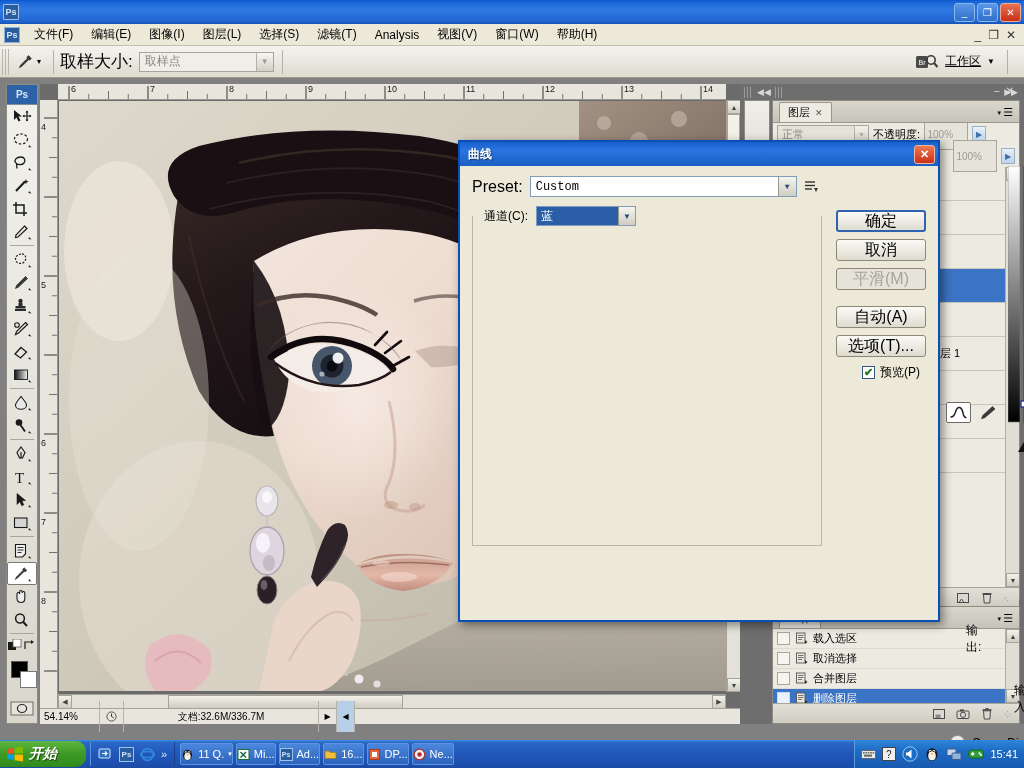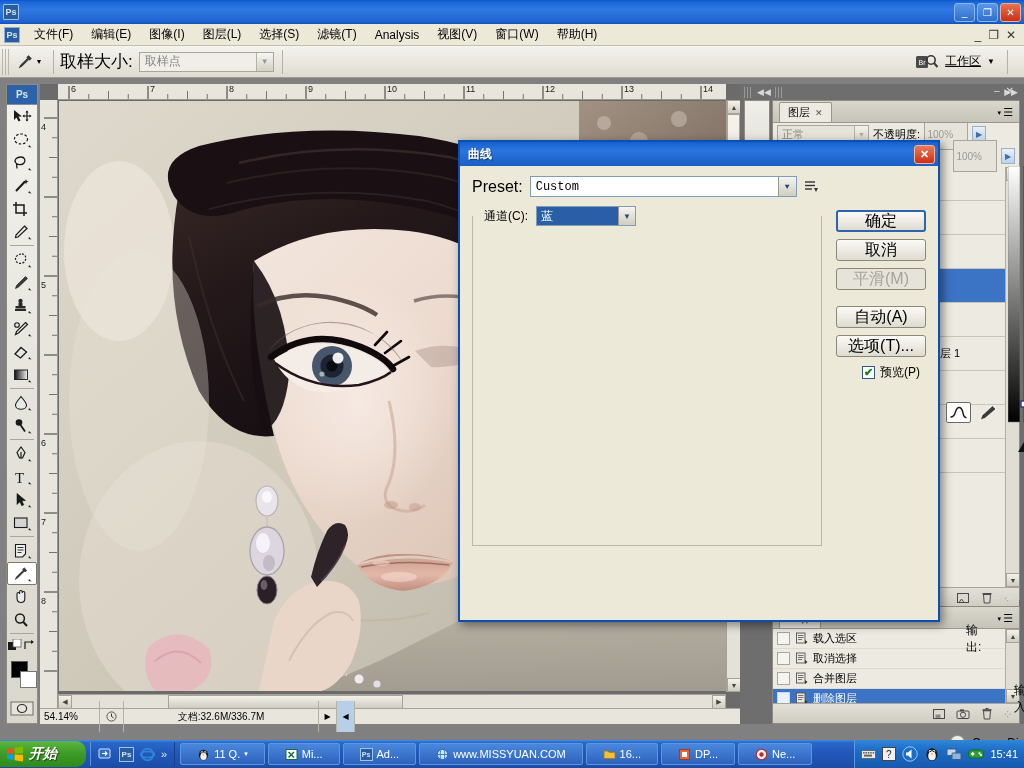--- a/index.html
+++ b/index.html
@@ -200,21 +200,21 @@
   #startbtn{width:86px;height:26px;margin:1px 4px 1px 0;
     background:linear-gradient(to bottom,#5eb63f 0%,#3f9c27 45%,#2f8a1c 100%);
     border-radius:0 10px 10px 0;display:flex;align-items:center;gap:5px;padding-left:6px;}
   #startbtn span{color:#fff;font-weight:bold;font-size:14px;font-style:italic;
     font-family:"Liberation Serif",serif;text-shadow:1px 1px 1px rgba(0,0,0,.5);}
   #quicklaunch{display:flex;align-items:center;gap:6px;padding:0 7px;
     border-left:1px solid #5a94de;border-right:1px solid #1a3f8c;height:24px;}
   .tasks{display:flex;align-items:center;gap:3px;padding-left:5px;flex:1;overflow:hidden;}
   .task{height:22px;background:linear-gradient(to bottom,#4a87dc,#2d63bd);
     border:1px solid #5d96e0;border-radius:2px;display:flex;align-items:center;gap:4px;
-    padding:0 16px;color:#fff;font-size:11px;white-space:nowrap;}
+    padding:0 0;color:#fff;font-size:11px;white-space:nowrap;}
   #tray{display:flex;align-items:center;gap:6px;height:28px;padding:0 6px;
     background:linear-gradient(to bottom,#2f87d8 0%,#1d6bc4 40%,#1759b0 100%);
     border-left:1px solid #5a9ade;}
   #clock{color:#fff;font-size:11px;}
 </style>
 </head>
 <body>
 
 <div id="titlebar">
   <div id="title-ps-icon">Ps</div>
@@ -1025,28 +1025,20 @@
       </svg>
       <span>Mi...</span>
     </div>
     <div class="task">
       <div style="width:13px;height:13px;background:#2a5d9e;border:1px solid #9fc2e8;color:#cfe2f7;
                   font-size:7px;font-weight:bold;display:flex;align-items:center;justify-content:center">Ps</div>
       <span>Ad...</span>
     </div>
     <div class="task">
       <svg width="13" height="13" viewBox="0 0 13 13">
-        <circle cx="6.5" cy="6.5" r="5.3" fill="#d8e8f8" stroke="#2f6fc0" stroke-width="1.1"></circle>
-        <ellipse cx="6.5" cy="6.5" rx="2.3" ry="5.3" fill="none" stroke="#2f6fc0" stroke-width=".9"></ellipse>
-        <line x1="1.2" y1="6.5" x2="11.8" y2="6.5" stroke="#2f6fc0" stroke-width=".9"></line>
-      </svg>
-      <span>www.MISSYUAN.COM</span>
-    </div>
-    <div class="task">
-      <svg width="13" height="13" viewBox="0 0 13 13">
         <path d="M1 3 L5 3 L6 4.3 L12 4.3 L12 10.5 L1 10.5 Z" fill="#f0c040" stroke="#a07a18" stroke-width=".9"></path>
       </svg>
       <span>16...</span>
     </div>
     <div class="task">
       <svg width="13" height="13" viewBox="0 0 13 13">
         <rect x="1.5" y="1.5" width="10" height="10" fill="#e8643a" stroke="#a83a18" stroke-width="1"></rect>
         <rect x="4" y="4" width="5" height="5" fill="#fff"></rect>
       </svg>
       <span>DP...</span>

